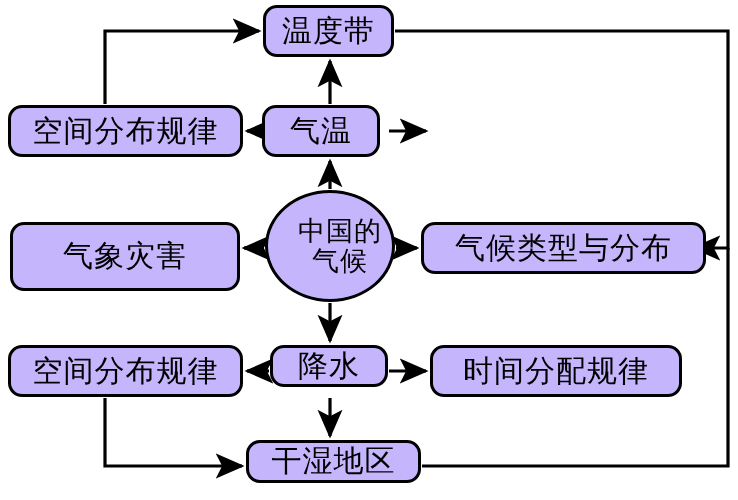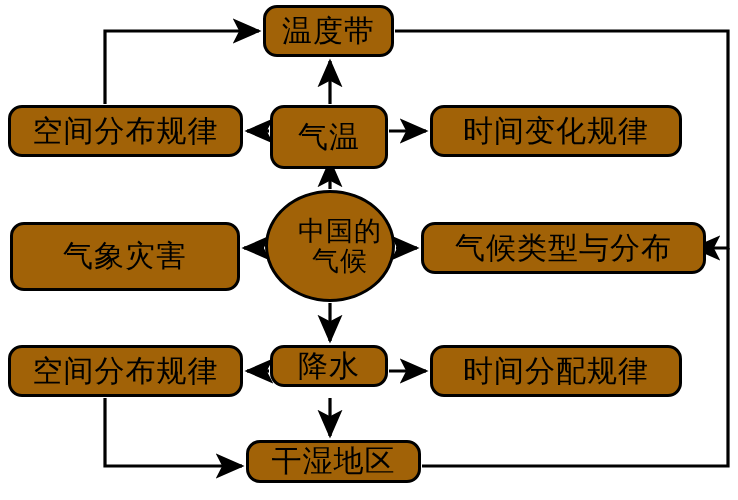--- a/index.html
+++ b/index.html
@@ -21,21 +21,21 @@
     position: absolute;
     left: 0;
     top: 0;
     width: 738px;
     height: 500px;
   }
   .node {
     position: absolute;
     box-sizing: border-box;
     border: 3px solid #000000;
-    background: #a16207;
+    background: #c4b5fd;
     display: flex;
     align-items: center;
     justify-content: center;
     z-index: 2;
   }
   .node-box {
     border-radius: 14px;
   }
   .node-circle {
     border-radius: 50%;
@@ -103,27 +103,24 @@
   </svg>
 
   <div class="node node-box" style="left:263px; top:5px; width:131px; height:52px;">
     <span class="node-label">温度带</span>
   </div>
 
   <div class="node node-box" style="left:8px; top:105px; width:235px; height:52px;">
     <span class="node-label">空间分布规律</span>
   </div>
 
-  <div class="node node-box" style="left:270px; top:105px; width:118px; height:64px;">
+  <div class="node node-box" style="left:262px; top:105px; width:118px; height:52px;">
     <span class="node-label">气温</span>
   </div>
 
-  <div class="node node-box" style="left:430px; top:105px; width:252px; height:52px;">
-    <span class="node-label">时间变化规律</span>
-  </div>
 
   <div class="node node-box" style="left:10px; top:222px; width:230px; height:69px;">
     <span class="node-label">气象灾害</span>
   </div>
 
   <div class="node node-circle" style="left:265px; top:190px; width:130px; height:112px;">
     <span class="node-label two-line">中国的
 气候</span>
   </div>
 

